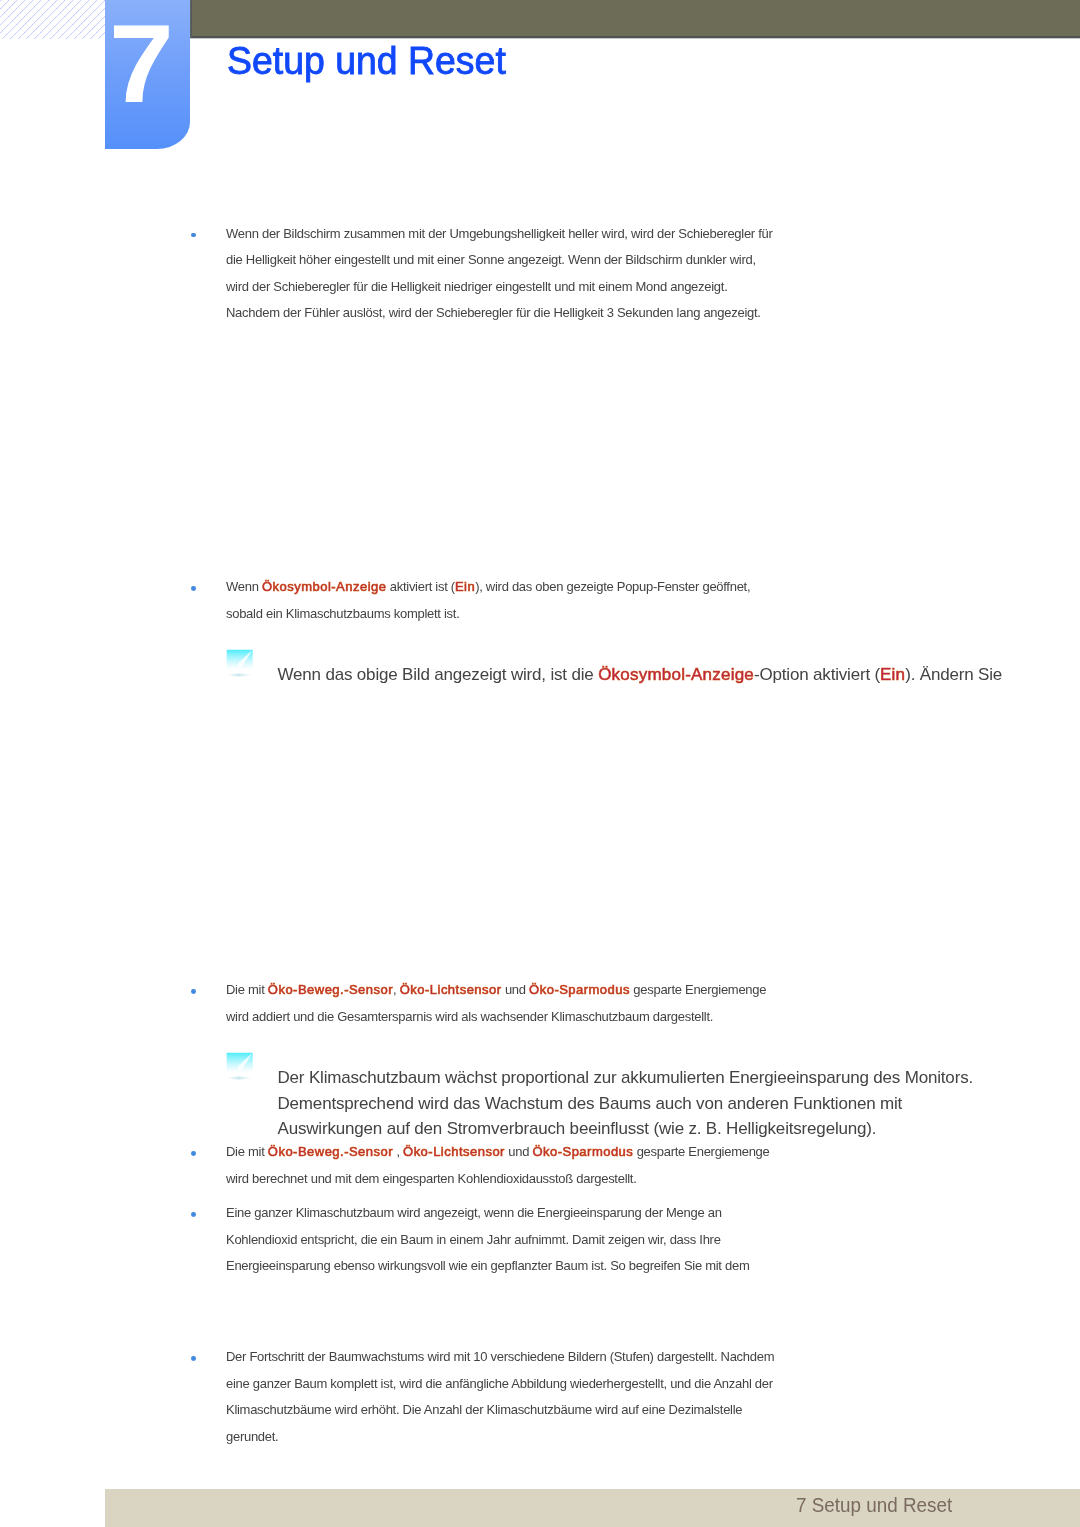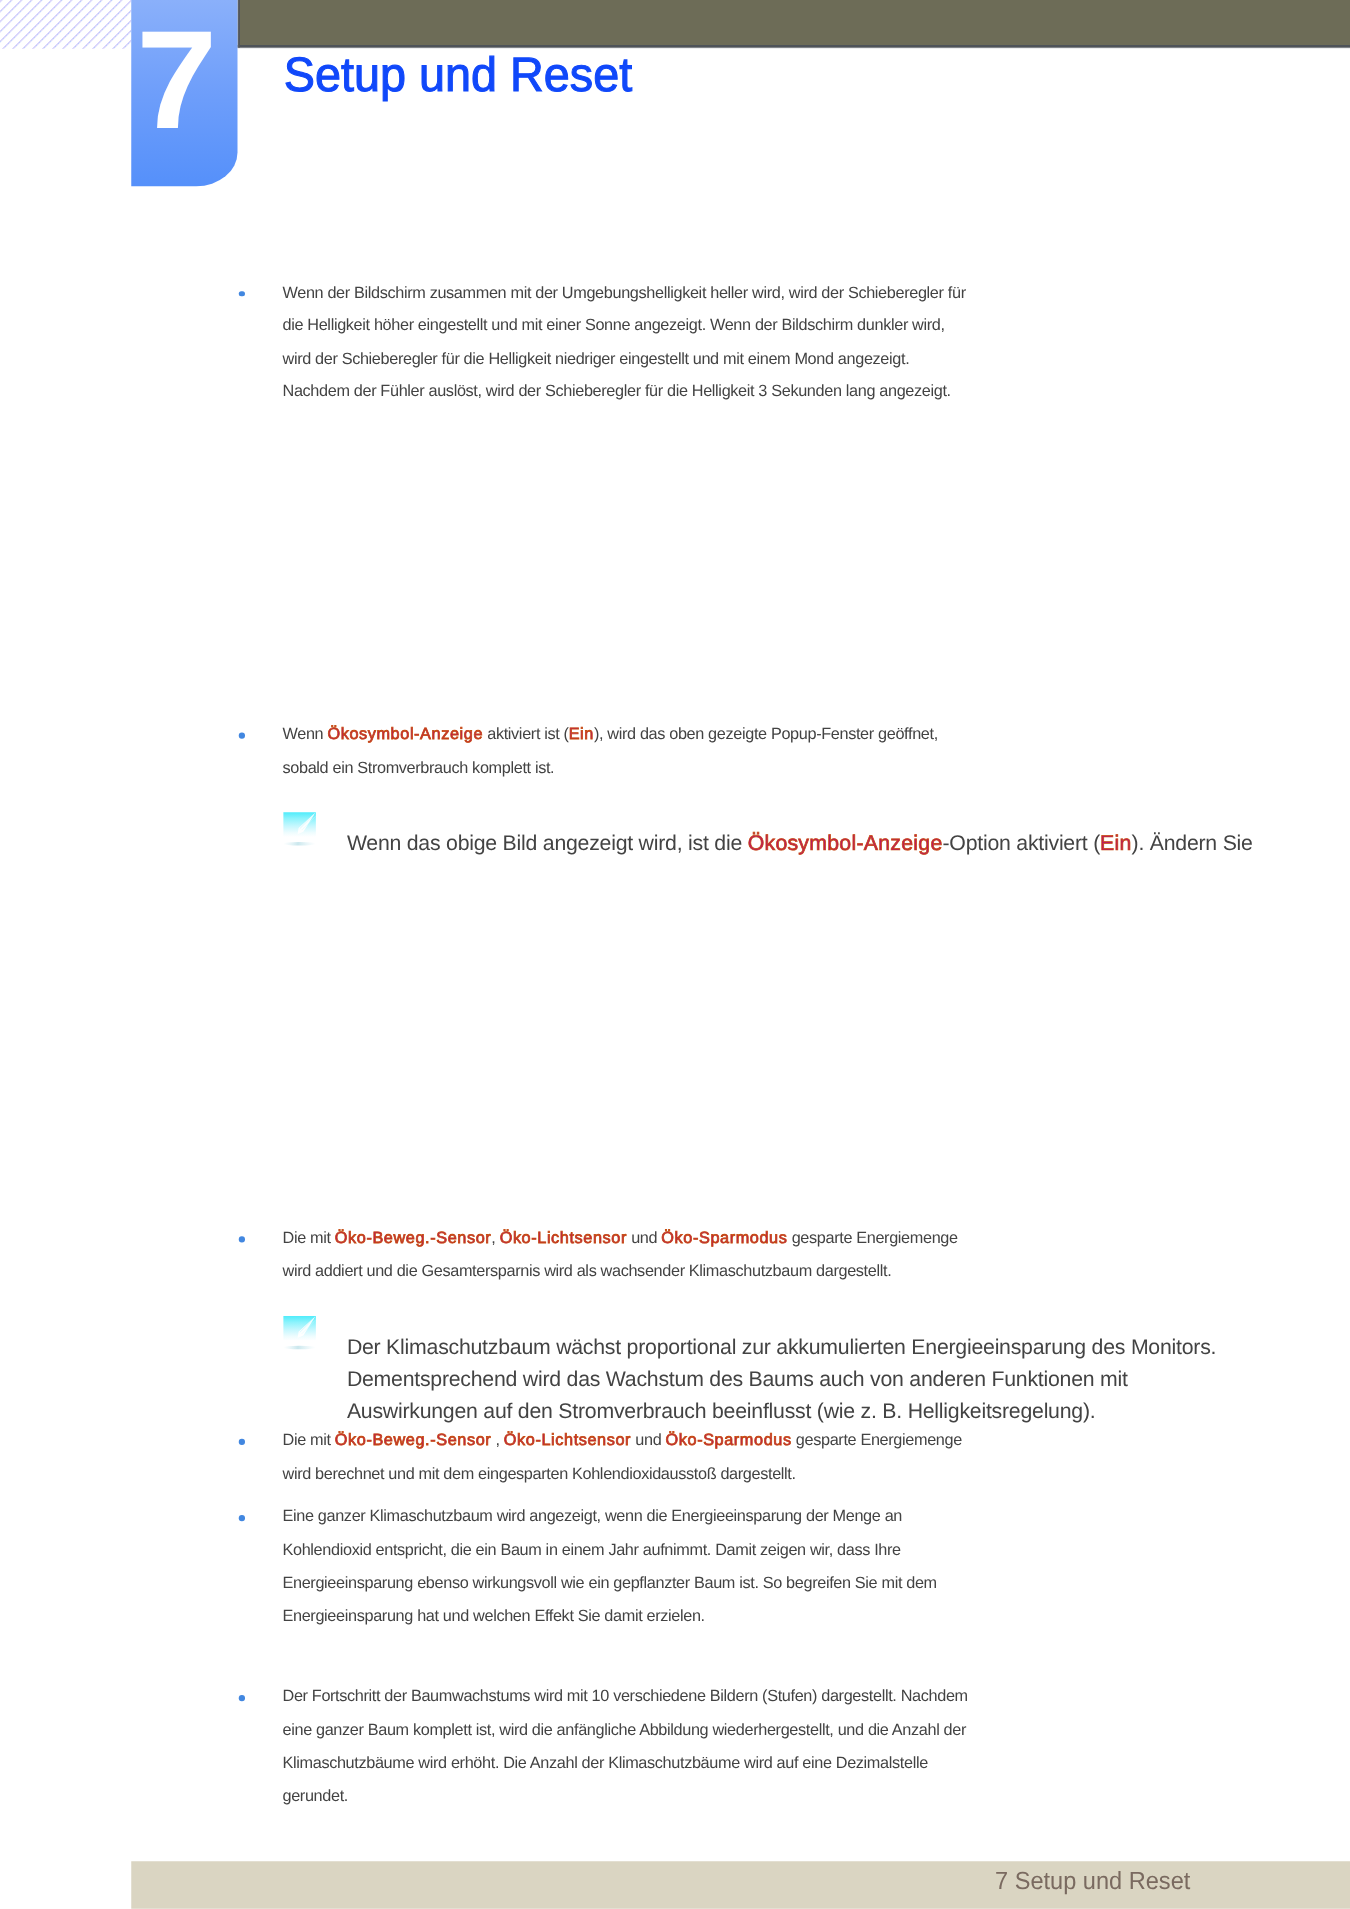--- a/index.html
+++ b/index.html
@@ -84,21 +84,21 @@
         <span class="ln"><span>Wenn der Bildschirm zusammen mit der Umgebungshelligkeit heller wird, wird der Schieberegler für</span></span>
         <span class="ln"><span>die Helligkeit höher eingestellt und mit einer Sonne angezeigt. Wenn der Bildschirm dunkler wird,</span></span>
         <span class="ln"><span>wird der Schieberegler für die Helligkeit niedriger eingestellt und mit einem Mond angezeigt.</span></span>
         <span class="ln"><span>Nachdem der Fühler auslöst, wird der Schieberegler für die Helligkeit 3 Sekunden lang angezeigt.</span></span>
       </div>
   </div>
   <div class="block" style="top:574px">
     <div class="bullet-dot"></div>
     <div class="btext">
         <span class="ln"><span>Wenn </span><span class="hl">Ökosymbol-Anzeige</span><span> aktiviert ist (</span><span class="hl">Ein</span><span>), wird das oben gezeigte Popup-Fenster geöffnet,</span></span>
-        <span class="ln"><span>sobald ein Stromverbrauch komplett ist.</span></span>
+        <span class="ln"><span>sobald ein Klimaschutzbaums komplett ist.</span></span>
       </div>
   </div>
   <div class="block" style="top:646px">
     <div class="note-icon"><svg viewBox="0 0 28 30" width="28" height="30">
           <defs>
             <linearGradient id="ng2" x1="0" y1="0" x2="0" y2="1">
               <stop offset="0%" stop-color="#4EECFB"></stop>
               <stop offset="26%" stop-color="#8DF3FC"></stop>
               <stop offset="56%" stop-color="#C6F7FE"></stop>
               <stop offset="82%" stop-color="#EDFCFE"></stop>
@@ -161,21 +161,20 @@
         <span class="ln"><span>Die mit </span><span class="hl">Öko-Beweg.-Sensor</span><span> , </span><span class="hl">Öko-Lichtsensor</span><span> und </span><span class="hl">Öko-Sparmodus</span><span> gesparte Energiemenge</span></span>
         <span class="ln"><span>wird berechnet und mit dem eingesparten Kohlendioxidausstoß dargestellt.</span></span>
       </div>
   </div>
   <div class="block" style="top:1200px">
     <div class="bullet-dot"></div>
     <div class="btext">
         <span class="ln"><span>Eine ganzer Klimaschutzbaum wird angezeigt, wenn die Energieeinsparung der Menge an</span></span>
         <span class="ln"><span>Kohlendioxid entspricht, die ein Baum in einem Jahr aufnimmt. Damit zeigen wir, dass Ihre</span></span>
         <span class="ln"><span>Energieeinsparung ebenso wirkungsvoll wie ein gepflanzter Baum ist. So begreifen Sie mit dem</span></span>
-        <span class="ln"><span>Energieeinsparung hat und welchen Effekt Sie damit erzielen.</span></span>
       </div>
   </div>
   <div class="block" style="top:1344px">
     <div class="bullet-dot"></div>
     <div class="btext">
         <span class="ln"><span>Der Fortschritt der Baumwachstums wird mit 10 verschiedene Bildern (Stufen) dargestellt. Nachdem</span></span>
         <span class="ln"><span>eine ganzer Baum komplett ist, wird die anfängliche Abbildung wiederhergestellt, und die Anzahl der</span></span>
         <span class="ln"><span>Klimaschutzbäume wird erhöht. Die Anzahl der Klimaschutzbäume wird auf eine Dezimalstelle</span></span>
         <span class="ln"><span>gerundet.</span></span>
       </div>

